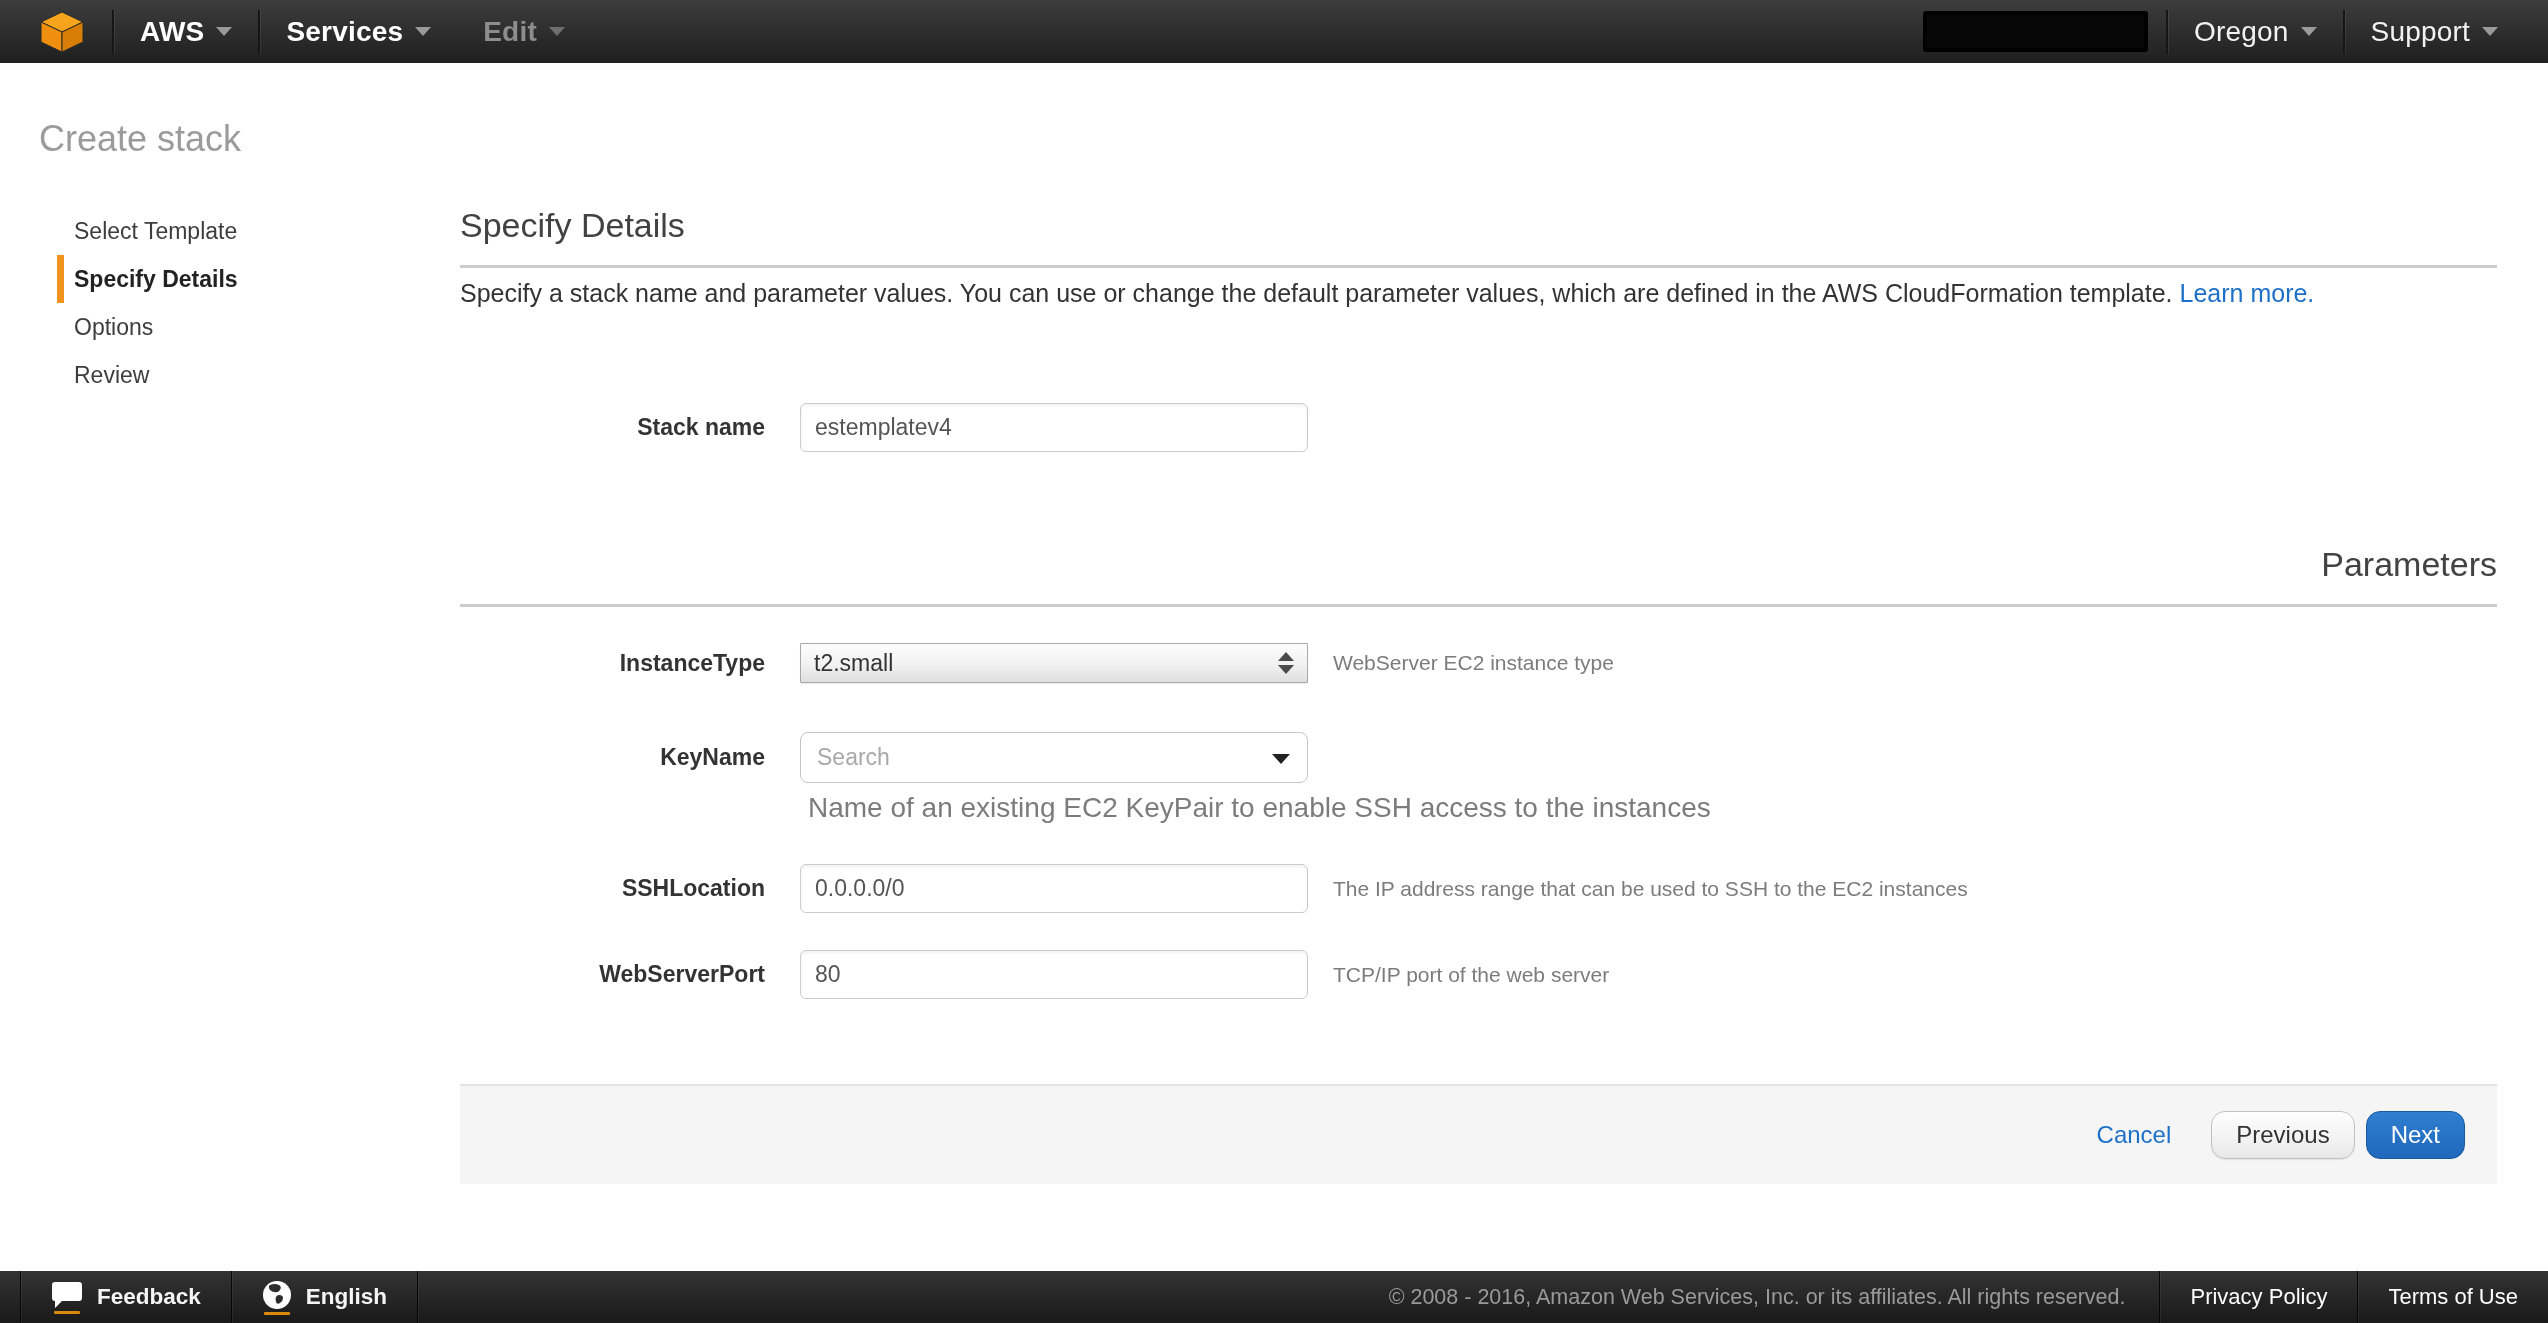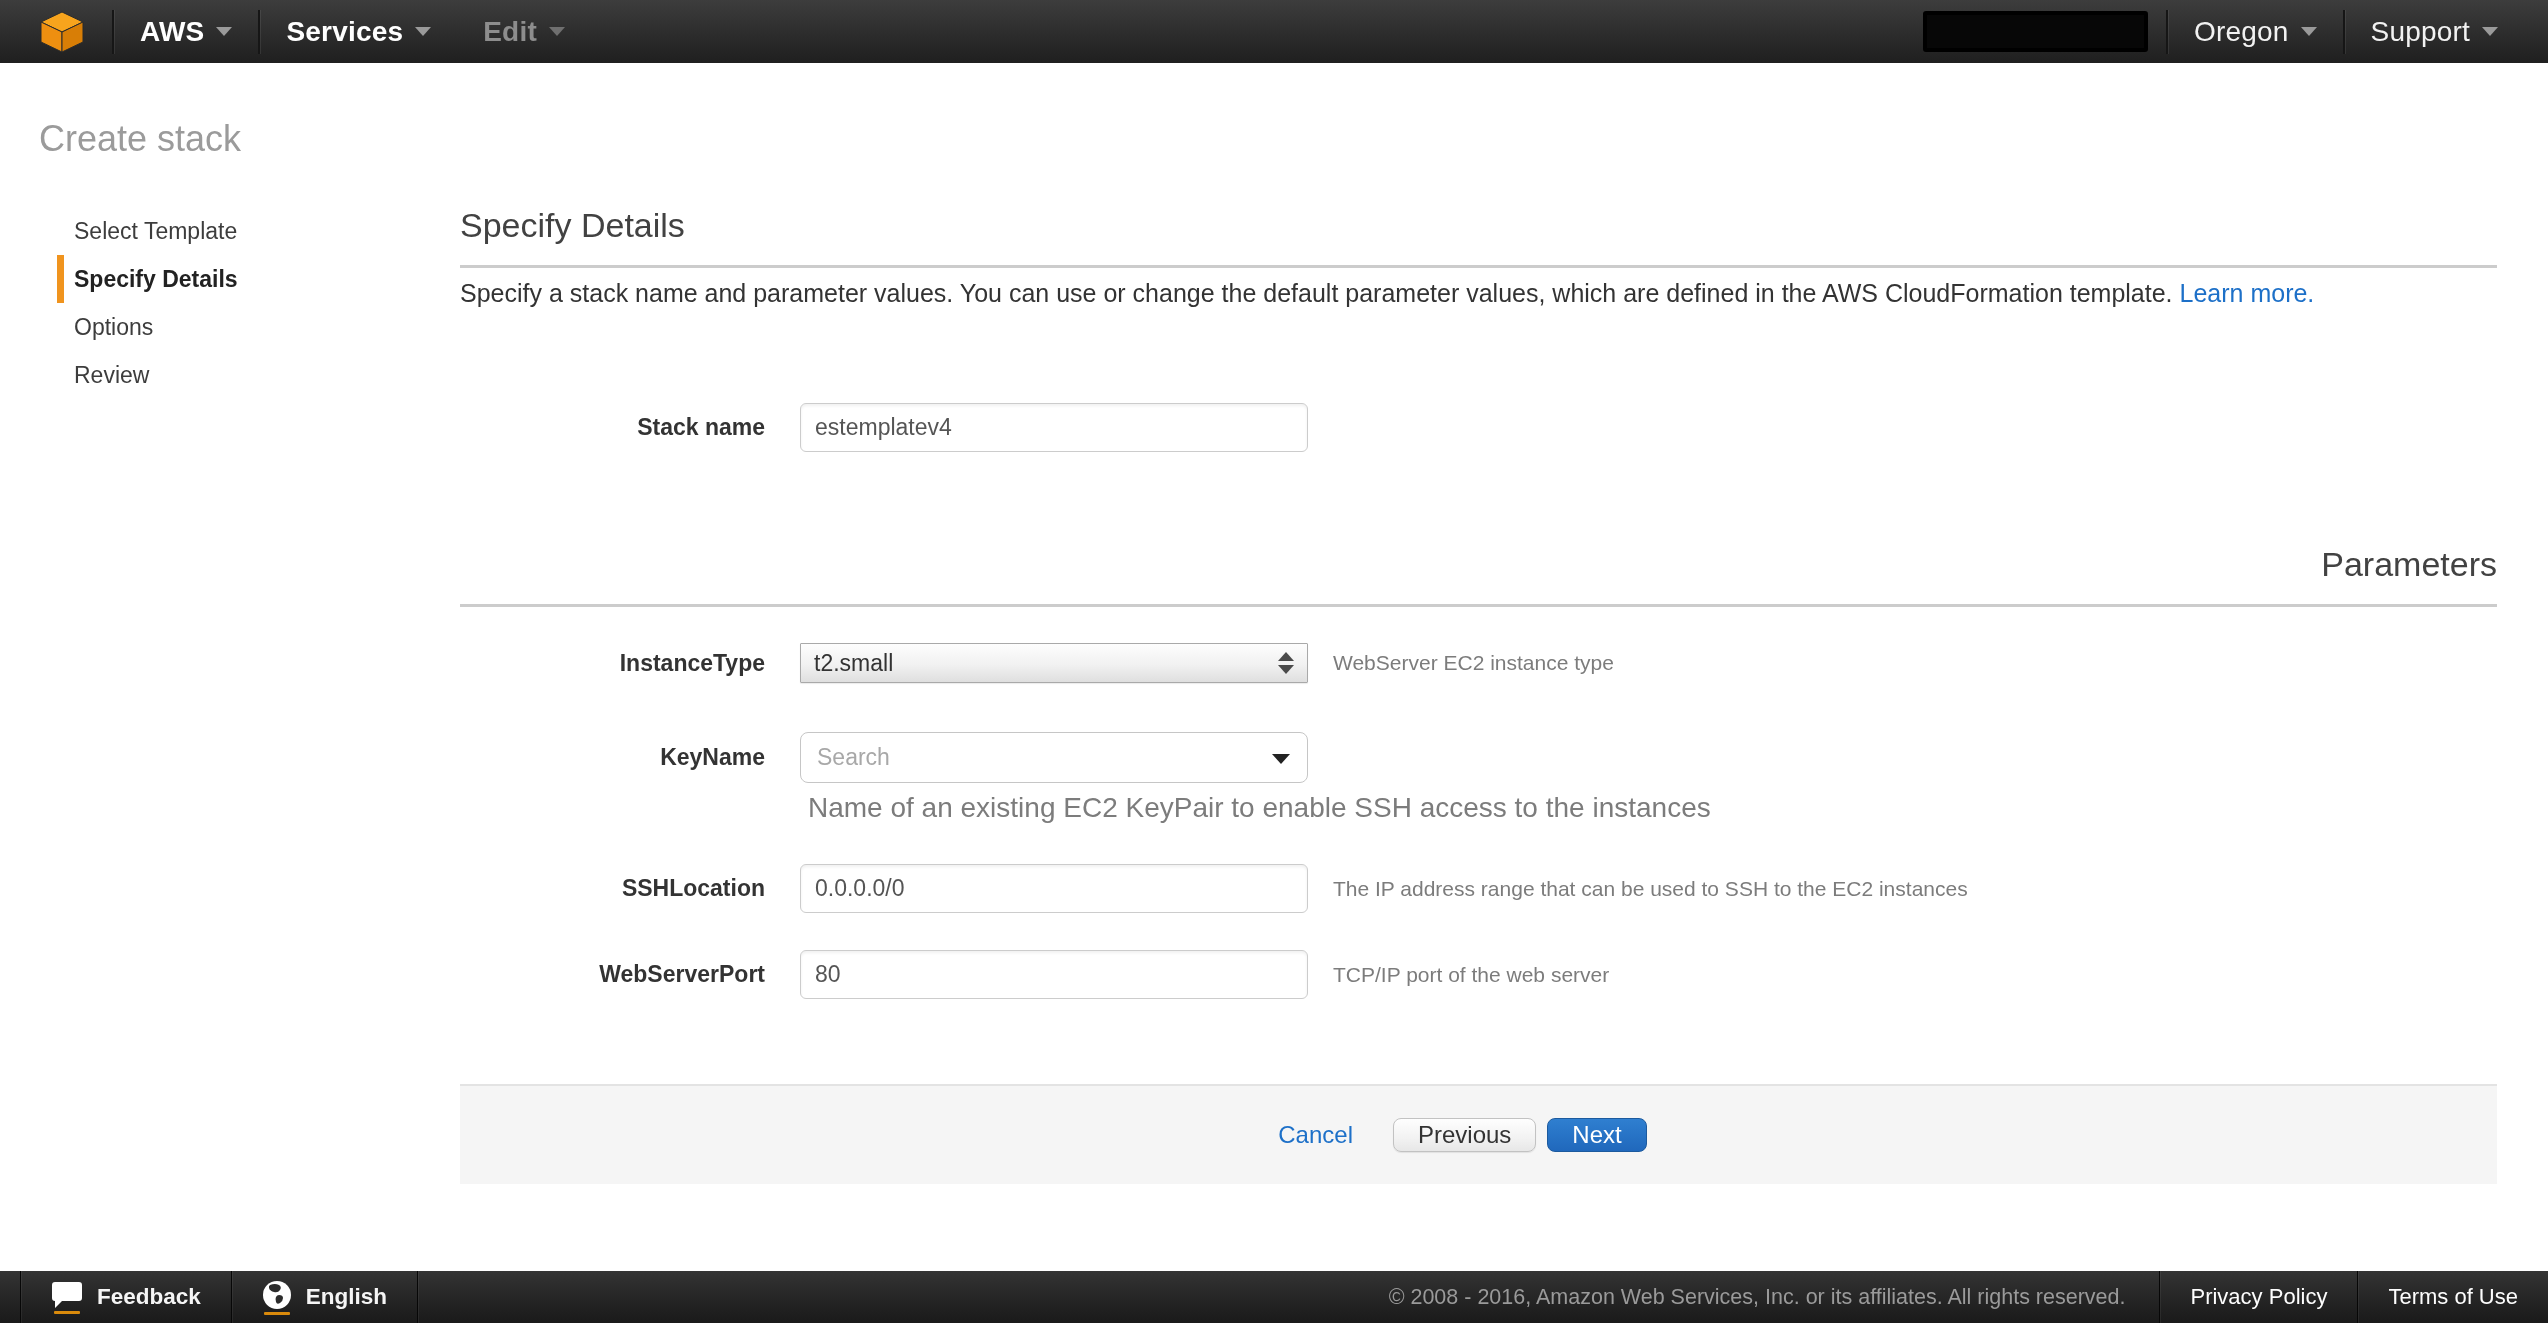--- a/index.html
+++ b/index.html
@@ -97,27 +97,27 @@
     width:0; height:0; border-left:9px solid transparent; border-right:9px solid transparent; border-top:10px solid #222; pointer-events:none; }
   .under-help { margin-top:9px; margin-left:8px; font-size:28px; color:#7c7c7c; }
 
   .row-ssh { margin-top:40px; }
   .row-port { margin-top:37px; }
 
   
   .action-bar {
     margin-top:85px; height:100px;
     background:#f5f5f5; border-top:2px solid #e3e3e3;
-    display:flex; align-items:center; justify-content:center;
+    display:flex; align-items:center; justify-content:flex-end;
     padding-right:32px;
   }
   .cancel-link { font-size:24px; color:#1d70c8; cursor:pointer; margin-right:40px; }
   .btn {
-    height:34px; font-family:inherit; font-size:24px; cursor:pointer;
-    border-radius:8px; padding:0 24px;
+    height:48px; font-family:inherit; font-size:24px; cursor:pointer;
+    border-radius:14px; padding:0 24px;
   }
   .btn-default {
     color:#333; border:1px solid #c2c2c2;
     background:linear-gradient(180deg,#fefefe 0%,#f2f2f2 60%,#e7e7e7 100%);
     box-shadow:0 1px 1px rgba(0,0,0,0.08); margin-right:11px;
   }
   .btn-primary {
     color:#fff; border:1px solid #1c5a9e;
     background:linear-gradient(180deg,#2f7fd0 0%,#2068bc 100%);
   }

